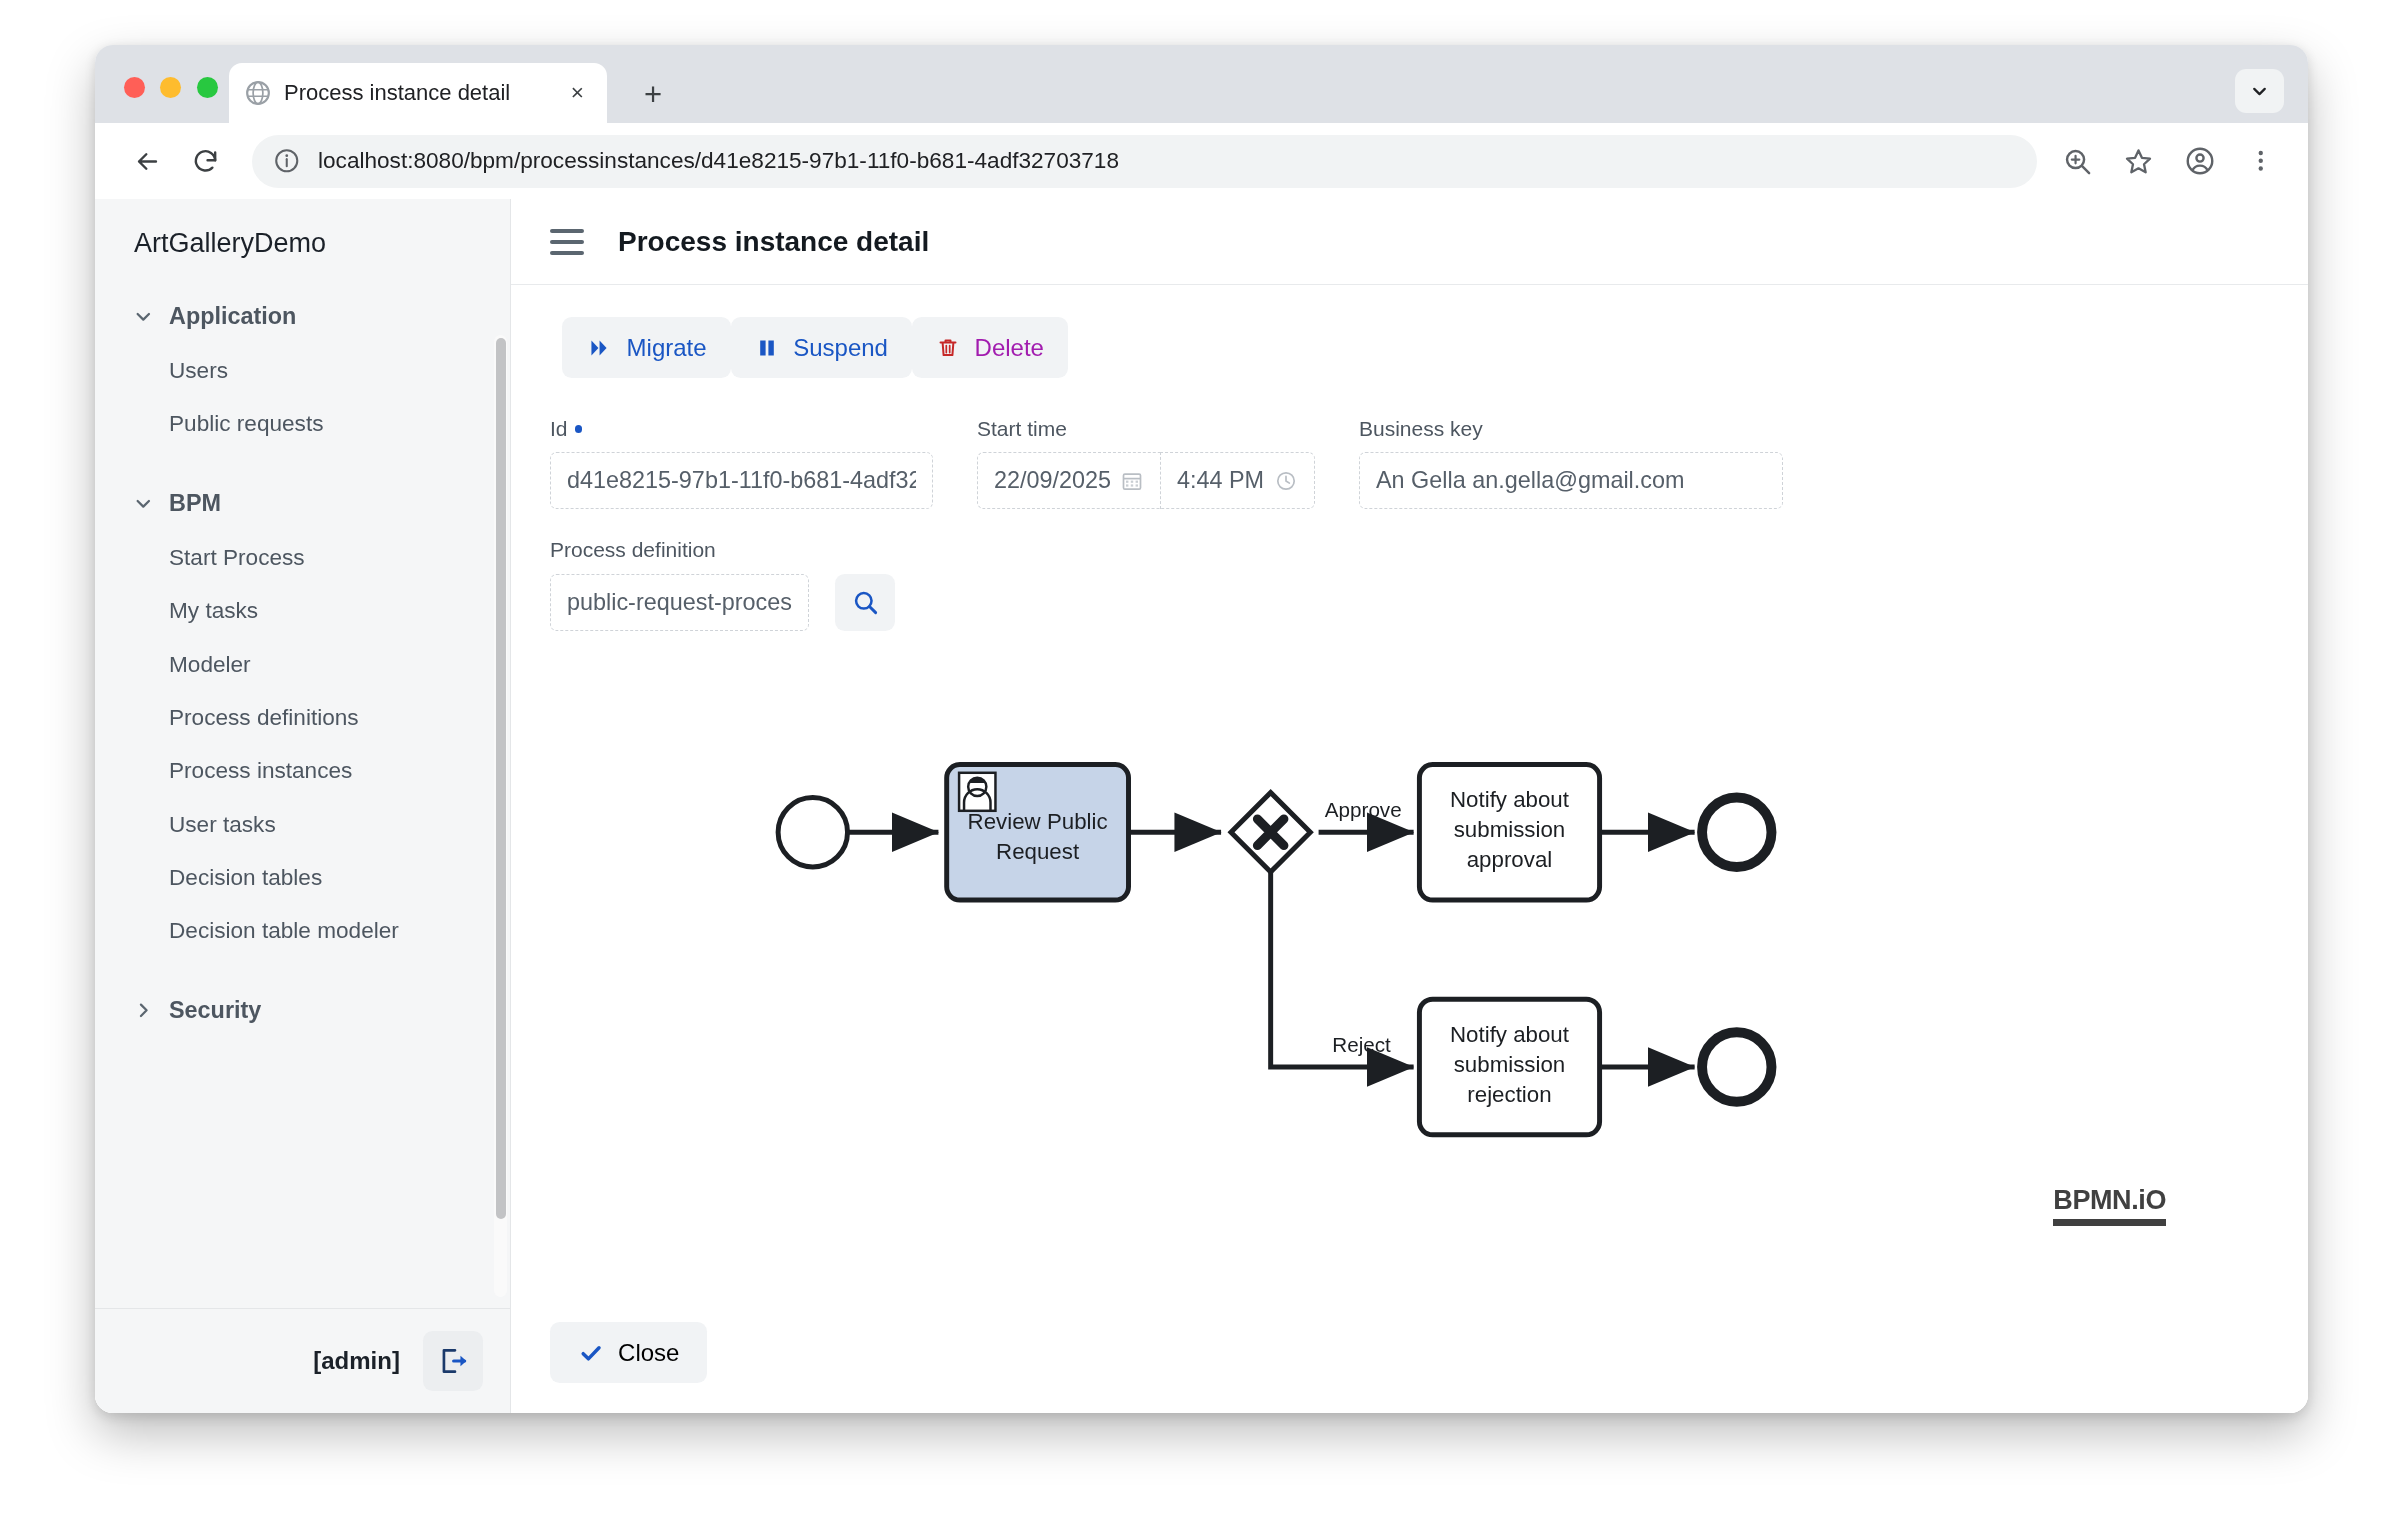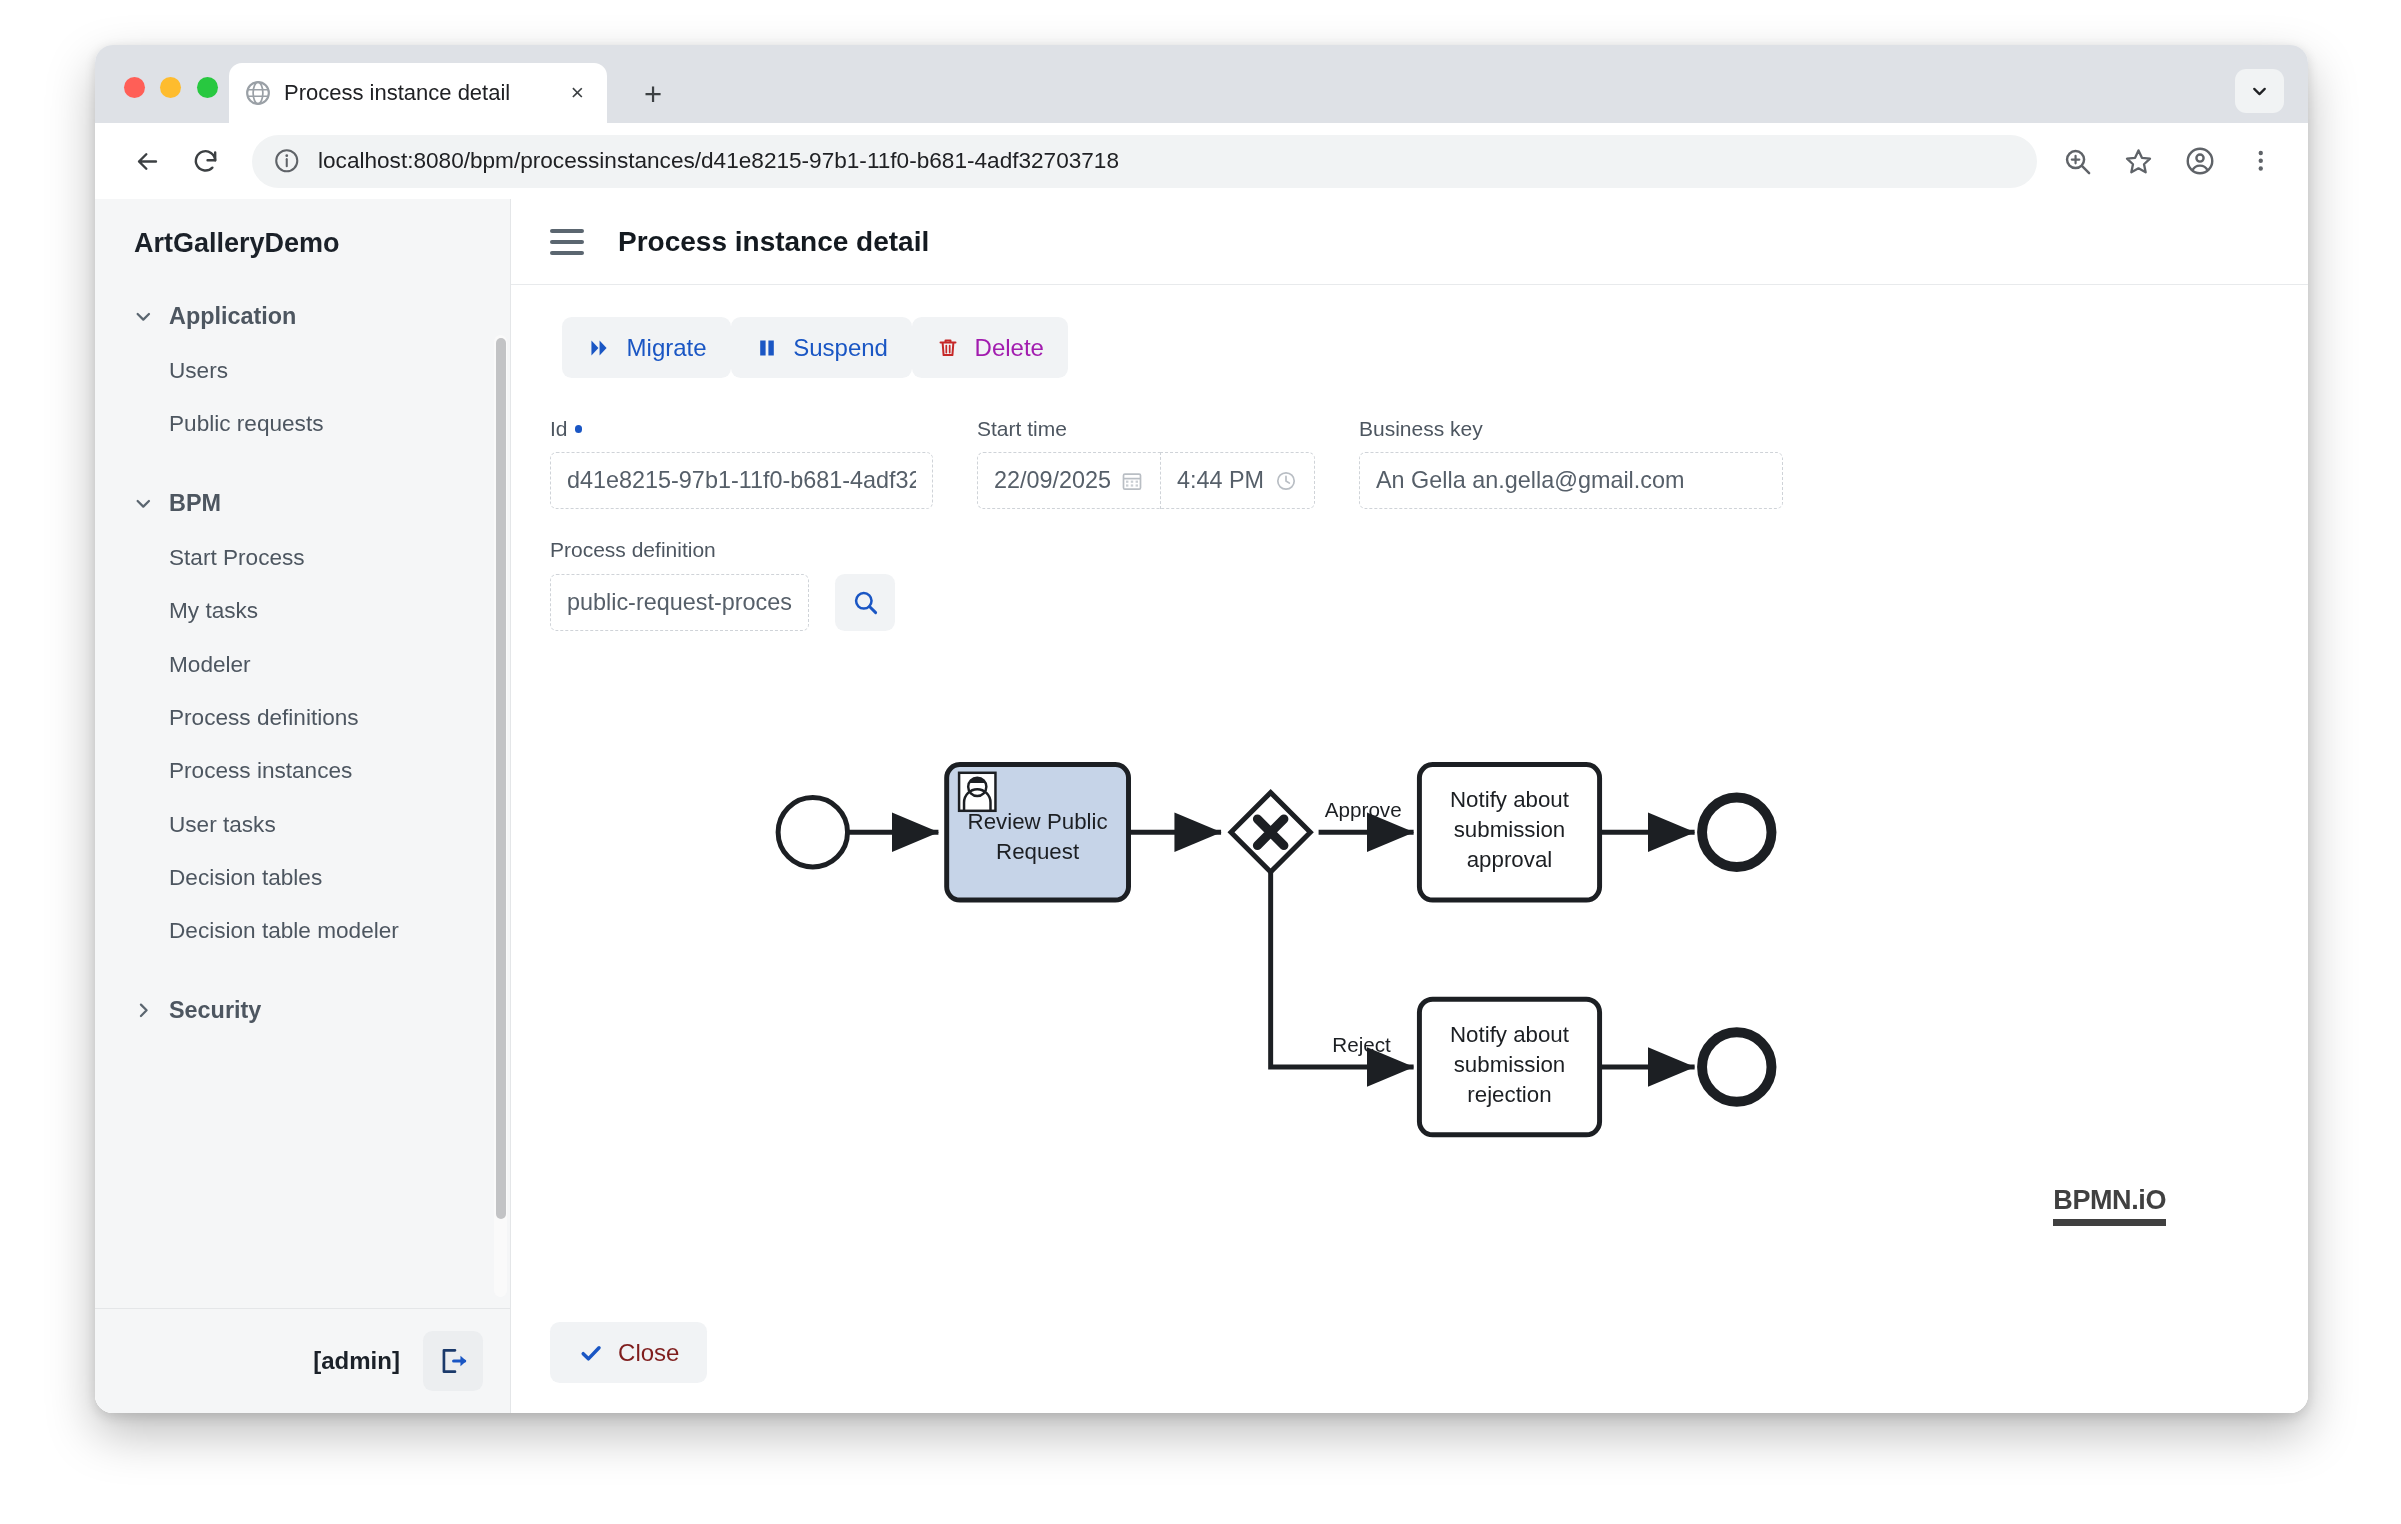--- a/index.html
+++ b/index.html
@@ -107,21 +107,21 @@
 
   
   .sidebar {
     width: 416px; flex: 0 0 416px;
     background: #f5f6f7;
     display: flex; flex-direction: column;
     border-right: 0.8px solid #e4e6e8;
     position: relative;
   }
   .brand {
-    font-size: 27px; font-weight: bold; color: #1b2129;
+    font-size: 27px; font-weight: normal; color: #1b2129;
     padding: 29px 0 21px 39px;
   }
   .nav-scroll {
     flex: 1 1 auto; overflow: hidden; position: relative;
     padding-top: 8px;
   }
   .nav-group-header {
     display: flex; align-items: center;
     padding: 14.6px 0 14.6px 37px;
     font-size: 23.4px; font-weight: bold; color: #4d5660;
@@ -238,21 +238,21 @@
 
   .footer-row {
     flex: 0 0 auto; height: 121px;
     display: flex; align-items: center;
   }
   .close-btn {
     height: 61px; border-radius: 9.7px;
     background: #f1f3f5;
     display: flex; align-items: center; gap: 14.6px;
     padding: 0 27.5px;
-    font-size: 24px; color: #7f1d1d;
+    font-size: 24px; color: #000000;
   }
 </style>
 </head>
 <body>
 
 <div class="window">
 
   <div class="tabstrip">
     <div class="traffic">
       <div class="dot red"></div>

